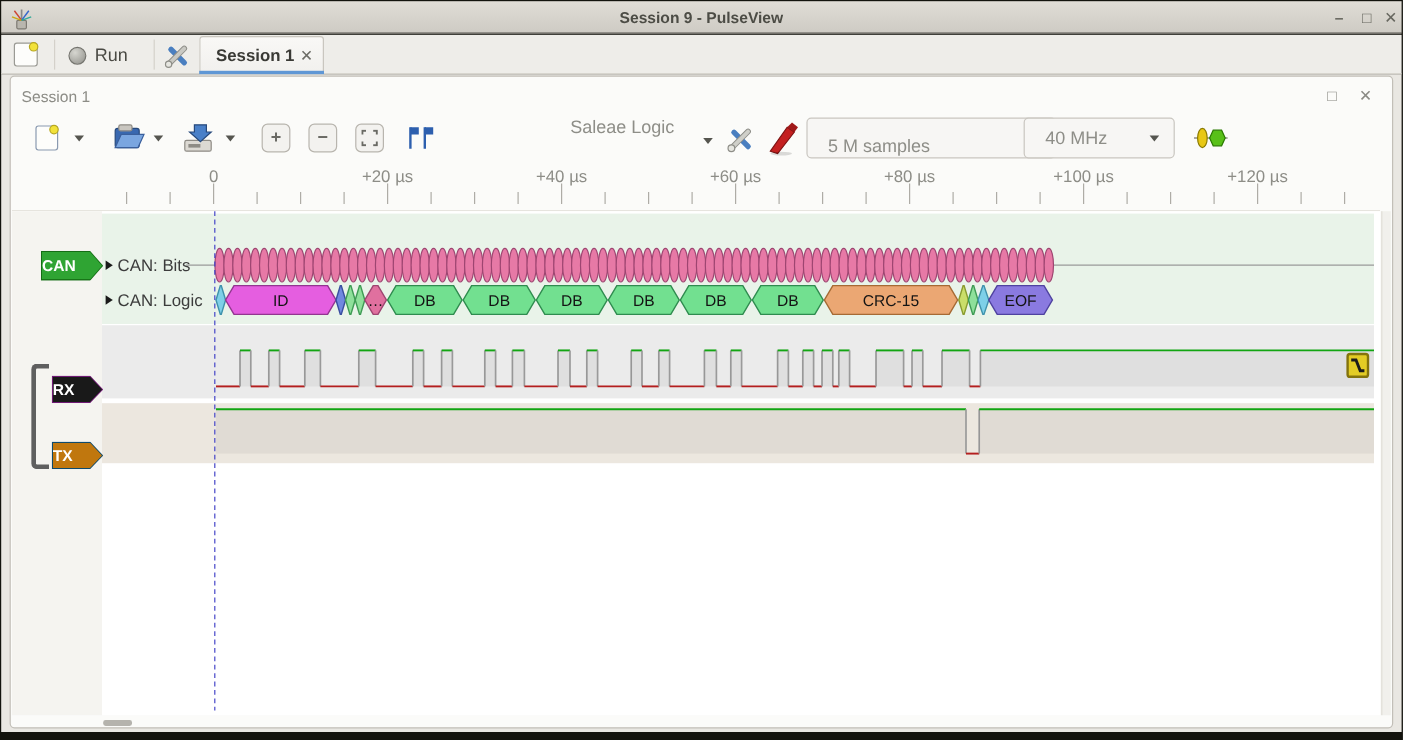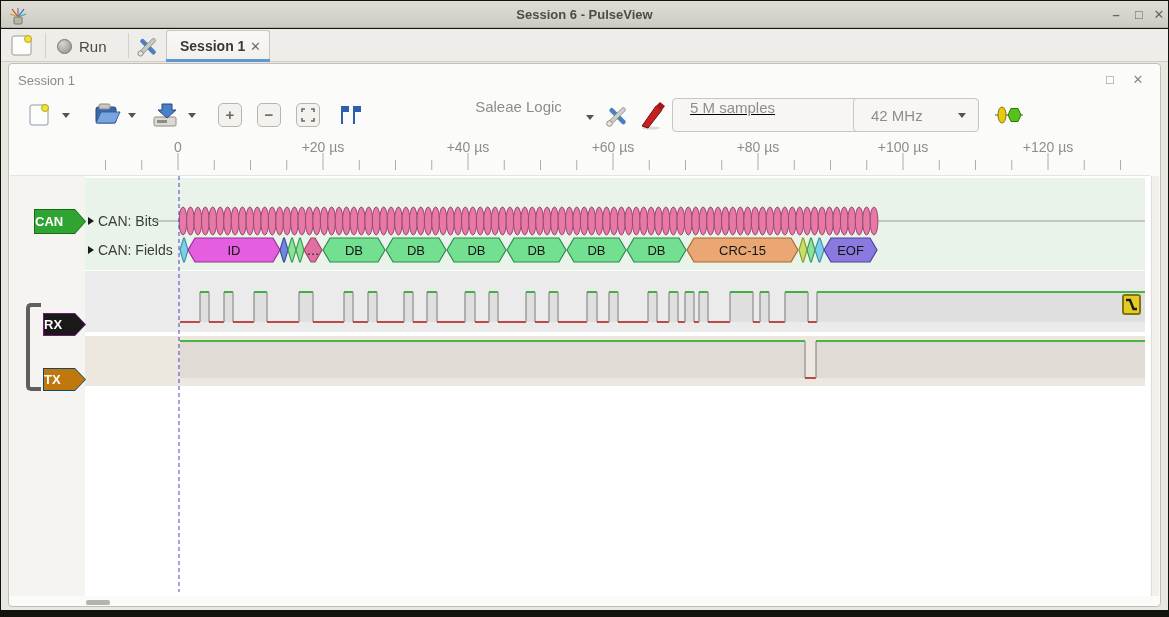--- a/index.html
+++ b/index.html
@@ -63,21 +63,21 @@
 
   <div class="abs titlebar">
     <svg class="abs" style="left:7px;top:4px;" width="20" height="20" viewBox="0 0 20 20">
       <rect x="6" y="12" width="8" height="7" rx="1" fill="#b9b6ae" stroke="#7c7972"></rect>
       <line x1="10" y1="12" x2="10" y2="3" stroke="#888" stroke-width="1.4"></line>
       <line x1="10" y1="12" x2="4" y2="4" stroke="#c43" stroke-width="1.2"></line>
       <line x1="10" y1="12" x2="16" y2="4" stroke="#36c" stroke-width="1.2"></line>
       <line x1="10" y1="12" x2="2" y2="9" stroke="#c9a612" stroke-width="1.2"></line>
       <line x1="10" y1="12" x2="18" y2="9" stroke="#3a9" stroke-width="1.2"></line>
     </svg>
-    <div class="abs title-text">Session 6 - PulseView</div>
+    <div class="abs title-text">Session 9 - PulseView</div>
     <div class="abs winctl" style="left:1105px;">–</div>
     <div class="abs winctl" style="left:1128px;">□</div>
     <div class="abs winctl" style="left:1148px;">✕</div>
   </div>
 
   <div class="abs main-toolbar"></div>
   <svg class="abs" style="left:10px;top:33px;" width="25" height="25" viewBox="0 0 25 25">
     <rect x="2" y="3" width="19" height="19" rx="2" fill="#fdfdfb" stroke="#9a9a94"></rect>
     <circle cx="18" cy="6" r="3.5" fill="#f2e23a" stroke="#b8a820"></circle>
   </svg>
@@ -147,26 +147,26 @@
     <rect x="4" y="11.5" width="21" height="4.5" rx="2" fill="#4a7fc0" transform="rotate(45 14 14)"></rect>
     <rect x="3" y="12" width="22" height="4" rx="2" fill="#cfcfc9" stroke="#8e8e88" stroke-width="0.8" transform="rotate(-45 14 14)"></rect>
     <circle cx="6.5" cy="21.5" r="2.8" fill="#e6e6e0" stroke="#8e8e88"></circle>
   </svg>
   <svg class="abs" style="left:638px;top:100px;" width="30" height="30" viewBox="0 0 30 30">
     <path d="M4 26 L18 6 L24 10 L10 28 Z" fill="#c42020" stroke="#7e1212"></path>
     <path d="M18 6 L22 2 L27 6 L24 10 Z" fill="#a01818"></path>
     <ellipse cx="13" cy="28" rx="9" ry="1.6" fill="#00000022"></ellipse>
   </svg>
 
-  <div class="abs combo" style="left:672px;top:98px;width:208px;height:34px;display:flex;align-items:flex-start;text-decoration:underline;">
+  <div class="abs combo" style="left:672px;top:98px;width:208px;height:34px;display:flex;align-items:flex-end;">
     <span class="combo-text" style="margin-left:17px;">5 M samples</span>
     <span class="drop-arrow" style="margin-left:auto;margin-right:12px;"></span>
   </div>
   <div class="abs combo" style="left:853px;top:98px;width:126px;height:34px;display:flex;align-items:center;">
-    <span class="combo-text" style="margin-left:17px;">42 MHz</span>
+    <span class="combo-text" style="margin-left:17px;">40 MHz</span>
     <span class="drop-arrow" style="margin-left:auto;margin-right:12px;"></span>
   </div>
   <svg class="abs" style="left:994px;top:104px;" width="30" height="22" viewBox="0 0 30 22">
     <line x1="1" y1="11" x2="29" y2="11" stroke="#55554f"></line>
     <ellipse cx="8" cy="11" rx="4" ry="8" fill="#e8c814" stroke="#8a7a00"></ellipse>
     <path d="M14 11 L17 4.5 L24 4.5 L27 11 L24 17.5 L17 17.5 Z" fill="#58c018" stroke="#2a7a00"></path>
   </svg>
 
   <div class="abs ruler-line"></div>
   <div class="abs content-bg"></div>
@@ -174,21 +174,21 @@
   <div class="abs band-green"></div>
   <div class="abs band-gray"></div>
   <div class="abs band-beige"></div>
 
   <div class="abs row-label" style="left:88px;top:213px;display:flex;align-items:center;gap:4px;">
     <span class="expander"></span>
     <span>CAN: Bits</span>
   </div>
   <div class="abs row-label" style="left:88px;top:242px;display:flex;align-items:center;gap:4px;">
     <span class="expander"></span>
-    <span>CAN: Fields</span>
+    <span>CAN: Logic</span>
   </div>
 
   <div class="abs tag" style="left:34px;top:209px;width:52px;height:25px;background:#156d15;">
     <div class="tag-inner" style="background:#2fa433;">
         <span>CAN</span>
       </div>
   </div>
   <div class="abs bracket"></div>
   <div class="abs tag" style="left:43px;top:313px;width:43px;height:23px;background:#701a75;">
     <div class="tag-inner" style="background:#191919;">

